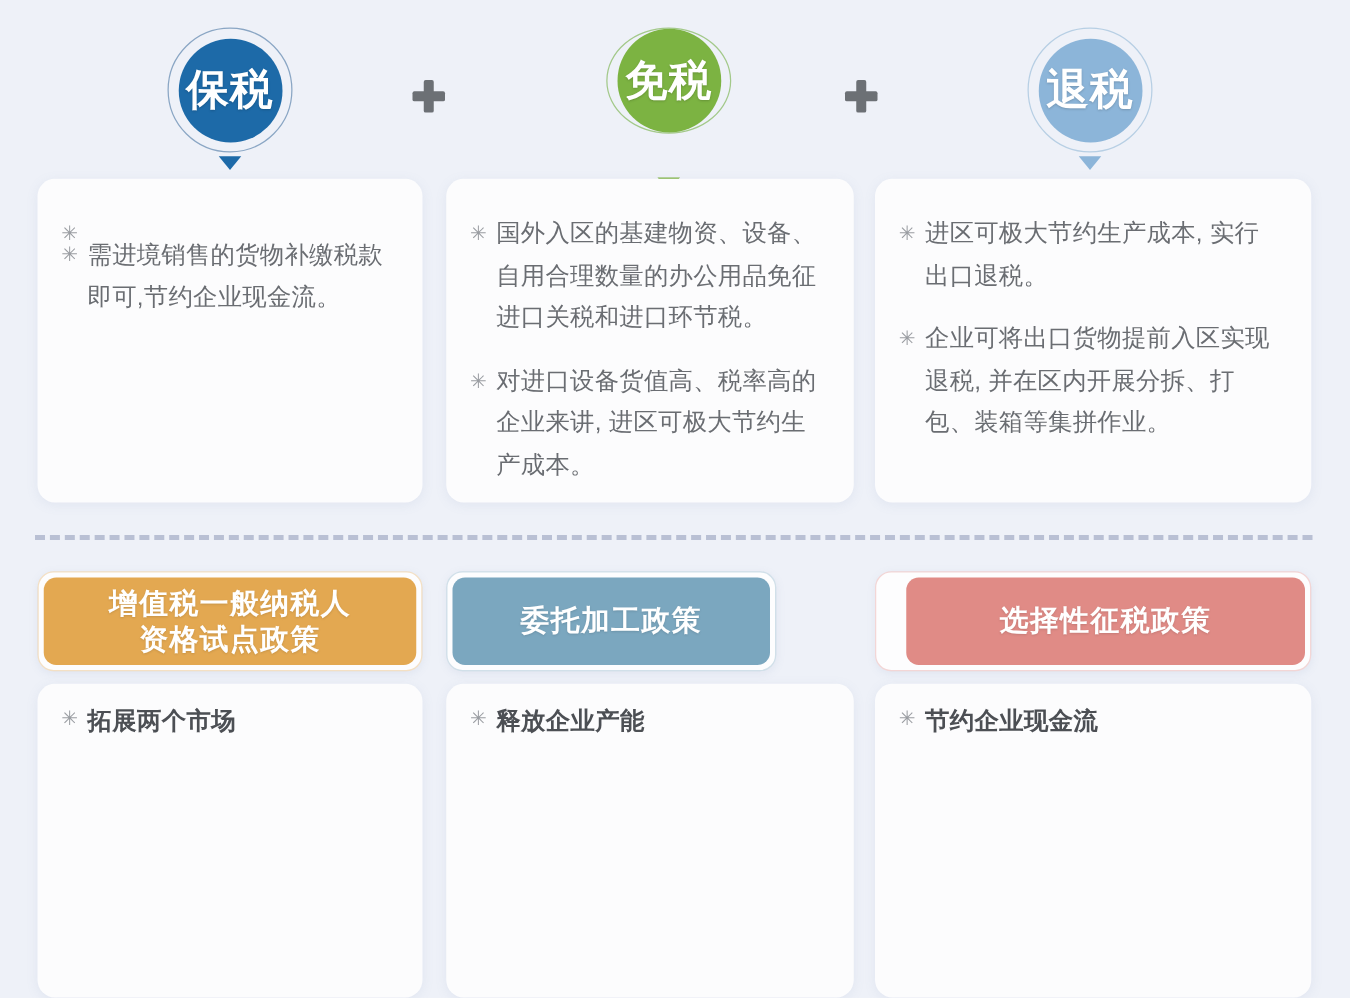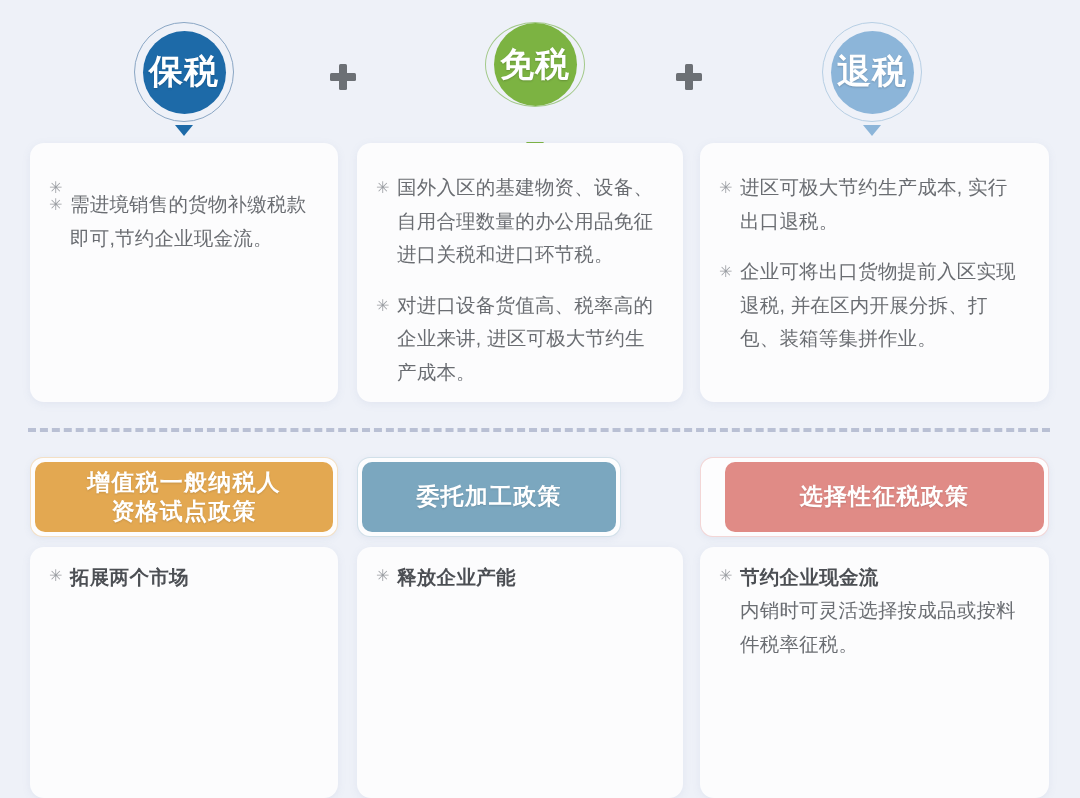--- a/index.html
+++ b/index.html
@@ -298,15 +298,14 @@
     </div>
   </div>
 </div>
 
 <div class="card bot-card c3">
   <div class="bot-inner">
     <div class="bot-head">
       <span class="bul">✳</span>
       <span>节约企业现金流</span>
     </div>
-    <div class="bot-body">内销时可灵活选择按成品或按料件税率征税。</div>
   </div>
 </div>
 
 </body></html>

